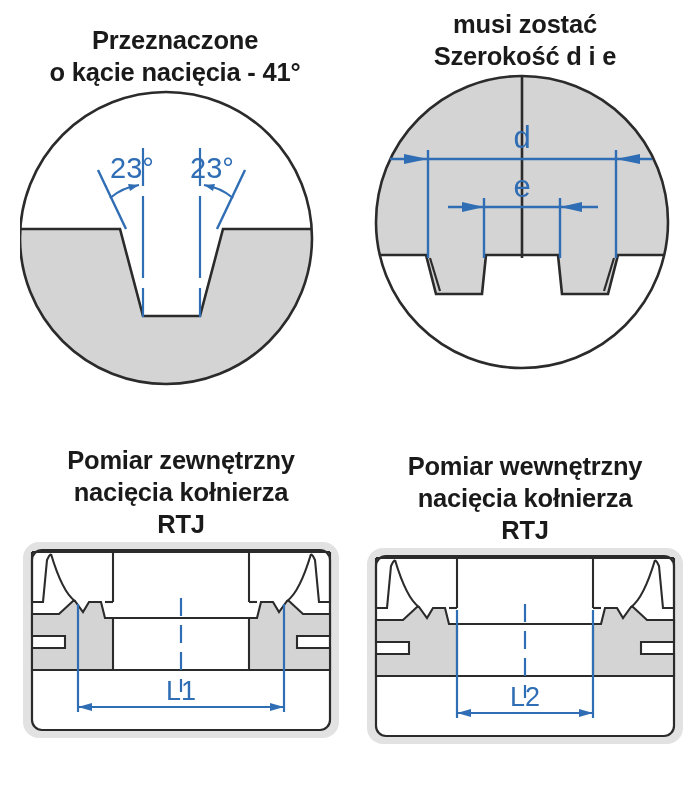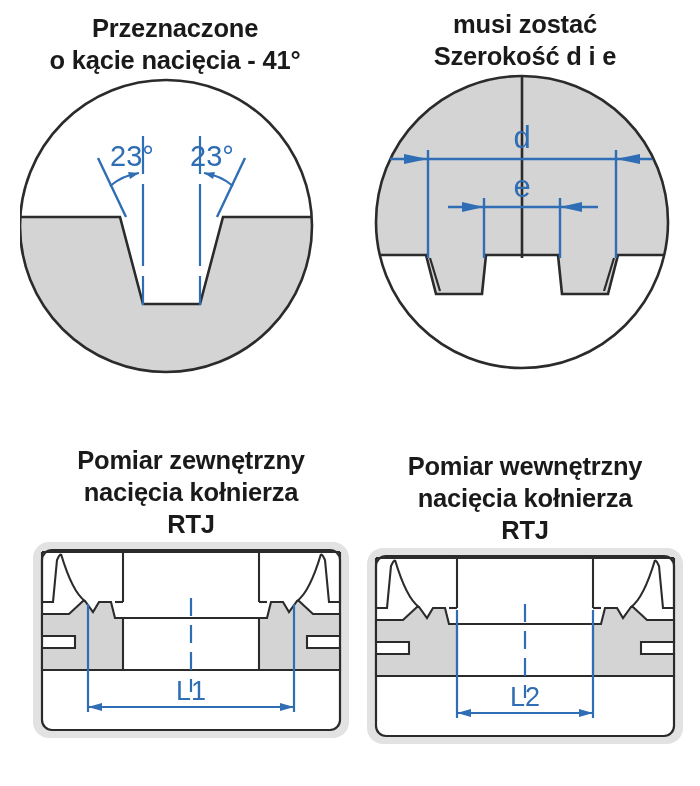--- a/index.html
+++ b/index.html
@@ -16,23 +16,23 @@
   }
   .page {
     position: relative;
     width: 700px;
     height: 786px;
   }
   .panel {
     position: absolute;
     box-sizing: border-box;
   }
-  .panel-tl { left: 0;   top: 4px;   width: 350px; height: 430px; }
+  .panel-tl { left: 0;   top: 16px;   width: 350px; height: 430px; }
   .panel-tr { left: 350px; top: 0; width: 350px; height: 430px; }
-  .panel-bl { left: 16px;   top: 430px; width: 350px; height: 356px; }
+  .panel-bl { left: 6px;   top: 430px; width: 350px; height: 356px; }
   .panel-br { left: 350px; top: 436px; width: 350px; height: 356px; }
 
   .caption {
     text-align: center;
     font-weight: bold;
     font-size: 25.5px;
     line-height: 32px;
     letter-spacing: -0.2px;
     padding: 0 6px;
     box-sizing: border-box;

